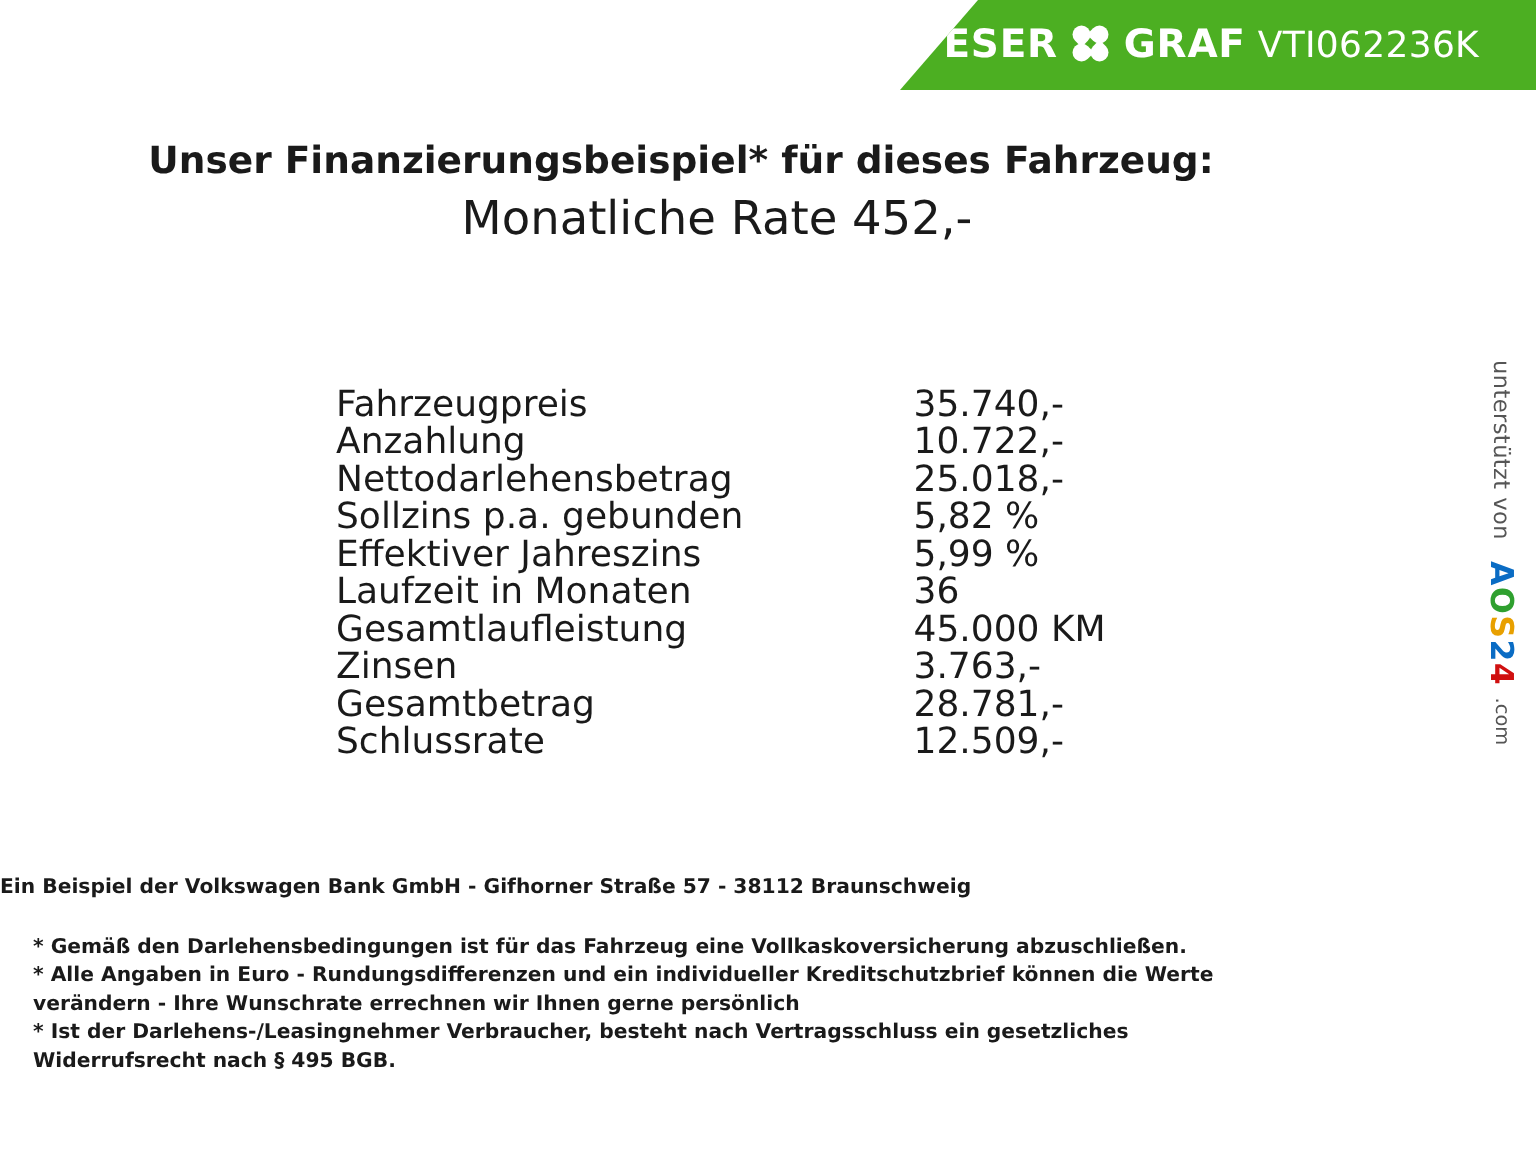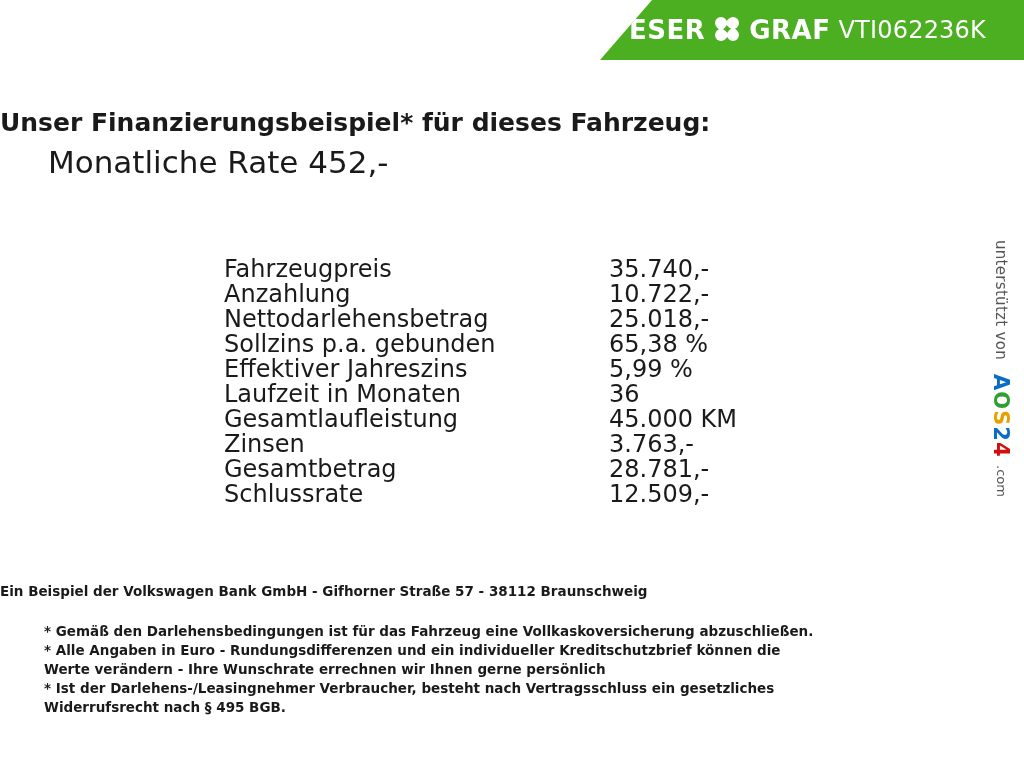--- a/index.html
+++ b/index.html
@@ -66,23 +66,24 @@
   .vehicle-id {
     font-size: 24px;
     font-weight: normal;
     margin-left: 8px;
     letter-spacing: 0.2px;
   }
 
   
   .title-block {
     position: absolute;
-    top: 108px;
+    top: 92px;
     left: 0;
     width: 908px;
+    text-align: center;
   }
   .title-main {
     font-size: 25px;
     font-weight: bold;
     color: #1a1a1a;
     letter-spacing: 0;
   }
   .title-sub {
     font-size: 31px;
     font-weight: normal;
@@ -127,21 +128,21 @@
     color: #1a1a1a;
   }
   .footer-notes {
     margin-top: 23px;
     font-size: 13.5px;
     font-weight: bold;
     color: #1a1a1a;
     line-height: 19px;
   }
   .footer-notes div {
-    padding: 0 44px;
+    padding: 0 22px;
   }
 
   
   .sidebar {
     position: absolute;
     right: 6px;
     top: 240px;
     width: 34px;
     height: 300px;
     display: flex;
@@ -209,21 +210,21 @@
   <div class="fin-row">
     <div class="fin-label">Anzahlung</div>
     <div class="fin-value">10.722,-</div>
   </div>
   <div class="fin-row">
     <div class="fin-label">Nettodarlehensbetrag</div>
     <div class="fin-value">25.018,-</div>
   </div>
   <div class="fin-row">
     <div class="fin-label">Sollzins p.a. gebunden</div>
-    <div class="fin-value">65,38 %</div>
+    <div class="fin-value">5,82 %</div>
   </div>
   <div class="fin-row">
     <div class="fin-label">Effektiver Jahreszins</div>
     <div class="fin-value">5,99 %</div>
   </div>
   <div class="fin-row">
     <div class="fin-label">Laufzeit in Monaten</div>
     <div class="fin-value">36</div>
   </div>
   <div class="fin-row">

